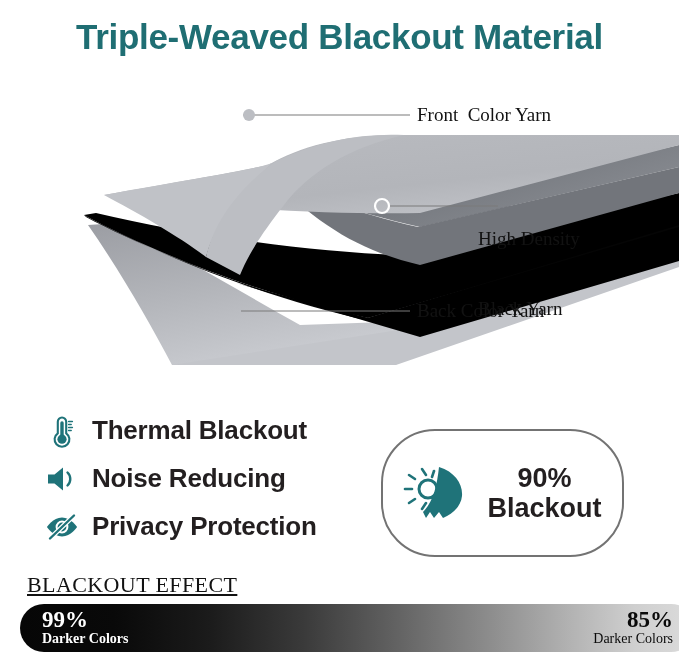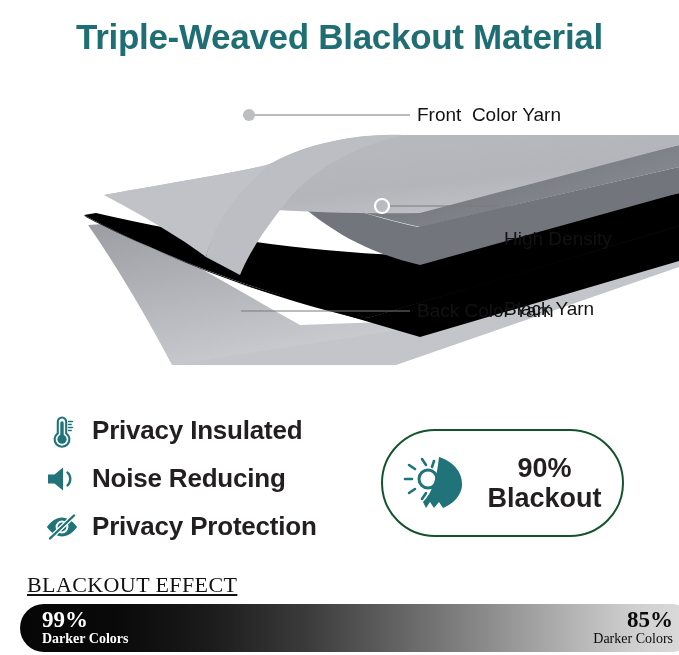--- a/index.html
+++ b/index.html
@@ -39,28 +39,28 @@
     top: 75px;
     width: 679px;
     height: 290px;
   }
   #fabric-diagram svg {
     display: block;
   }
 
   .diagram-label {
     position: absolute;
-    font-family: Liberation Sans, sans-serif;
+    font-family: Liberation Serif, serif;
     font-size: 19px;
     color: #121212;
     line-height: 1.22;
     white-space: pre;
   }
   #label-front-color-yarn { left: 417px; top: 103px; }
-  #label-high-density     { left: 504px; top: 181px; }
+  #label-high-density     { left: 478px; top: 181px; }
   #label-back-color-yarn  { left: 417px; top: 299px; }
 
   
   #features-list {
     position: absolute;
     left: 44px;
     top: 408px;
     width: 330px;
   }
   .feature-row {
@@ -86,22 +86,22 @@
     letter-spacing: -0.2px;
     white-space: nowrap;
   }
 
   
   #blackout-badge {
     position: absolute;
     left: 381px;
     top: 429px;
     width: 243px;
-    height: 108px;
-    border: 2px solid #14532d;
+    height: 128px;
+    border: 2px solid #737373;
     border-radius: 54px;
     background: #ffffff;
     display: flex;
     align-items: center;
     box-sizing: border-box;
   }
   #blackout-badge-icon {
     width: 74px;
     height: 66px;
     flex: 0 0 74px;
@@ -278,21 +278,21 @@
         <path d="M16 9 v12.6" stroke="#1f7379" stroke-width="3.4" stroke-linecap="round"></path>
         <circle cx="16" cy="25.2" r="4.6" fill="#1f7379"></circle>
         <g stroke="#1f7379" stroke-width="1.5" stroke-linecap="round">
           <line x1="22.6" y1="7.4" x2="26.4" y2="7.4"></line>
           <line x1="22.6" y1="10.4" x2="25.2" y2="10.4"></line>
           <line x1="22.6" y1="13.4" x2="26.4" y2="13.4"></line>
           <line x1="22.6" y1="16.4" x2="25.2" y2="16.4"></line>
         </g>
       </svg>
     </span>
-    <span class="feature-label">Privacy Insulated</span>
+    <span class="feature-label">Thermal Blackout</span>
   </div>
 
   <div class="feature-row">
     <span class="feature-icon">
       <svg width="34" height="30" viewBox="0 0 34 30" xmlns="http://www.w3.org/2000/svg">
         <path d="M3 10.5 h6.5 L18 3.5 v23 L9.5 19.5 H3 Z" fill="#1f7379"></path>
         <path d="M22.5 8.5 a9 9 0 0 1 0 13" fill="none" stroke="#1f7379" stroke-width="2.4" stroke-linecap="round"></path>
       </svg>
     </span>
     <span class="feature-label">Noise Reducing</span>

